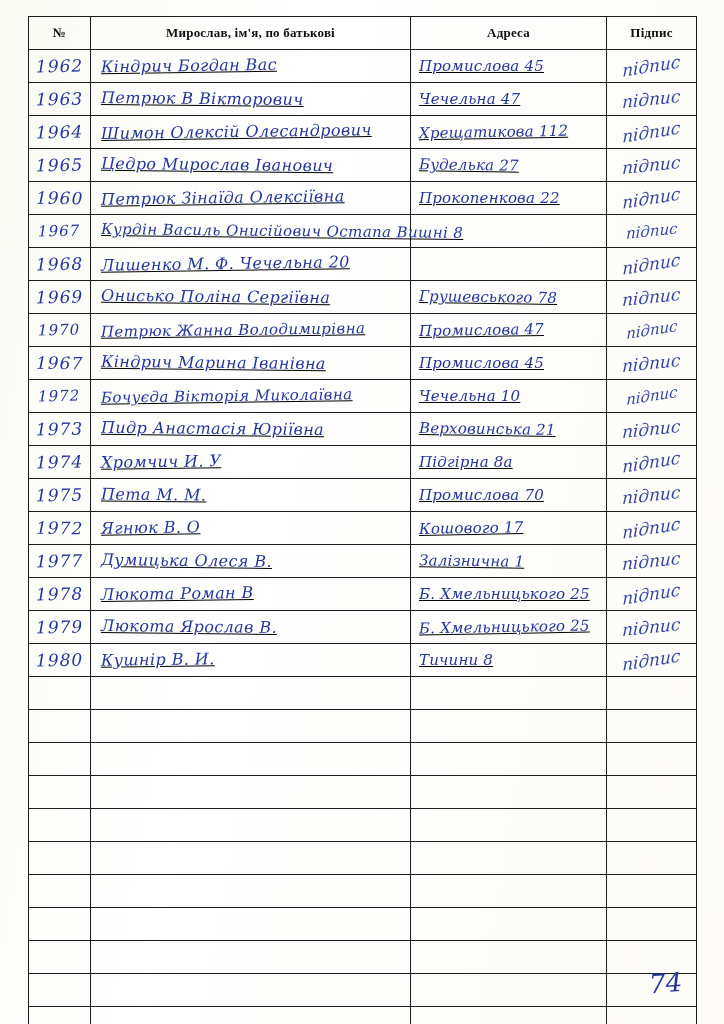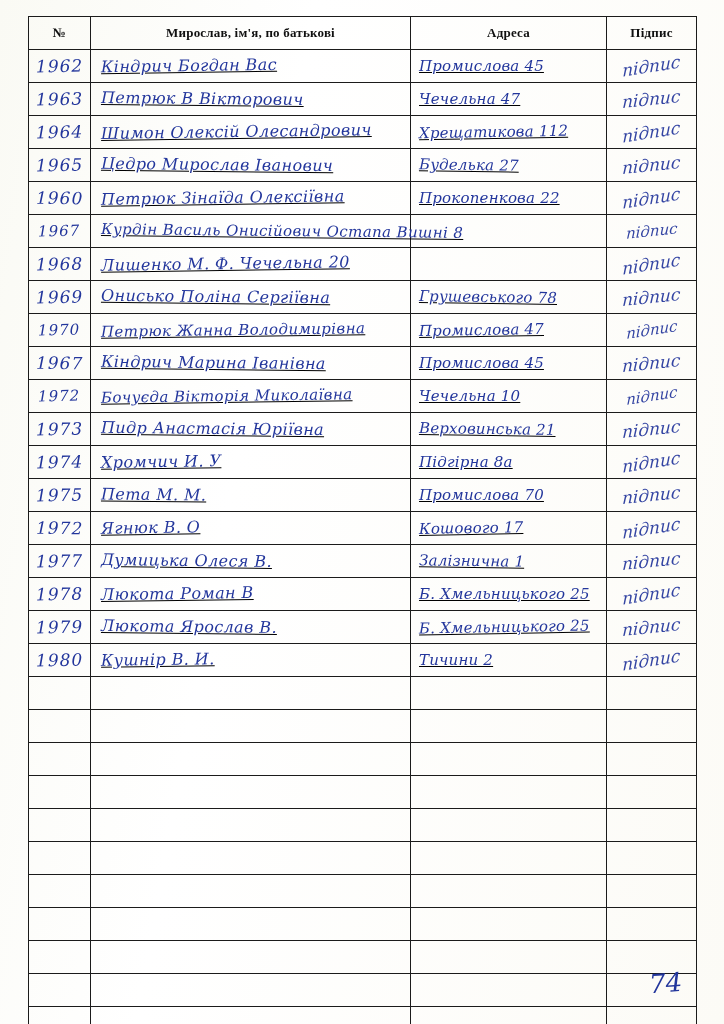--- a/index.html
+++ b/index.html
@@ -533,21 +533,21 @@
               <span class="hw">1980</span>
             </div>
           </td>
           <td class="name">
             <div class="cell-inner">
               <span class="hw">Кушнір    В. И.</span>
             </div>
           </td>
           <td class="addr">
             <div class="cell-inner">
-              <span class="hw">Тичини 2</span>
+              <span class="hw">Тичини 8</span>
             </div>
           </td>
           <td class="sign">
             <div class="cell-inner">
               <span class="hw">підпис</span>
             </div>
           </td>
         </tr>
         <tr>
           <td class="num">

